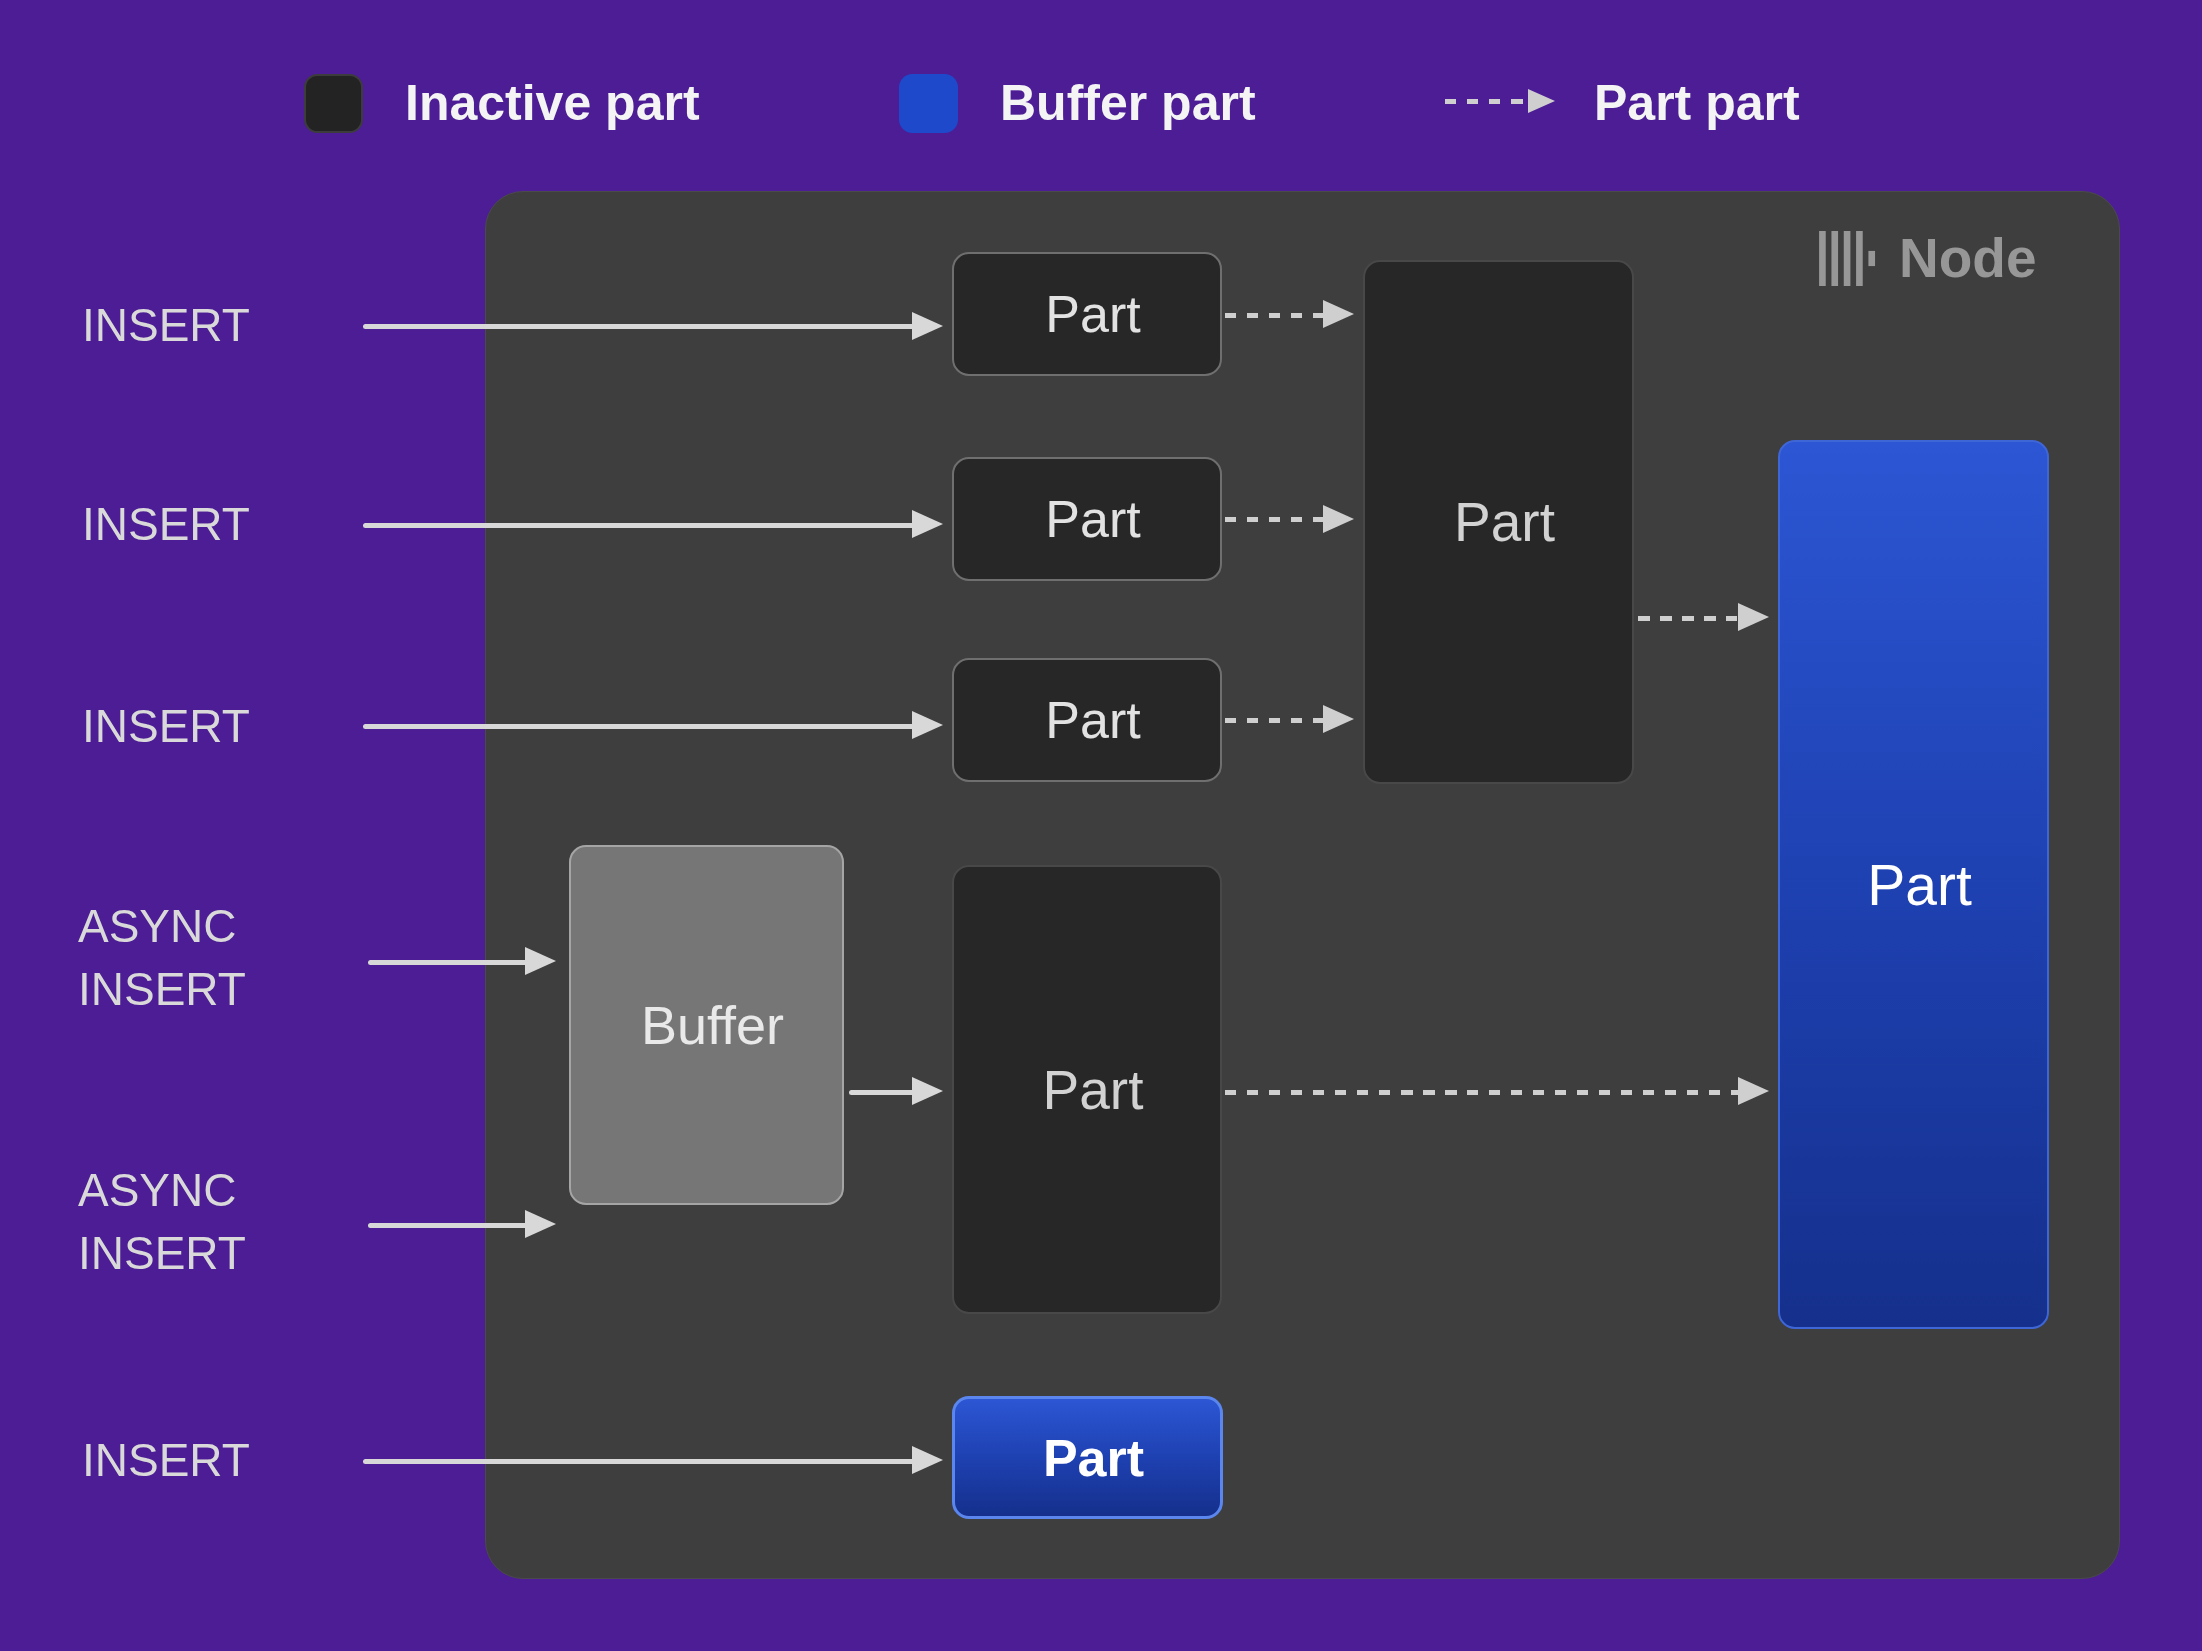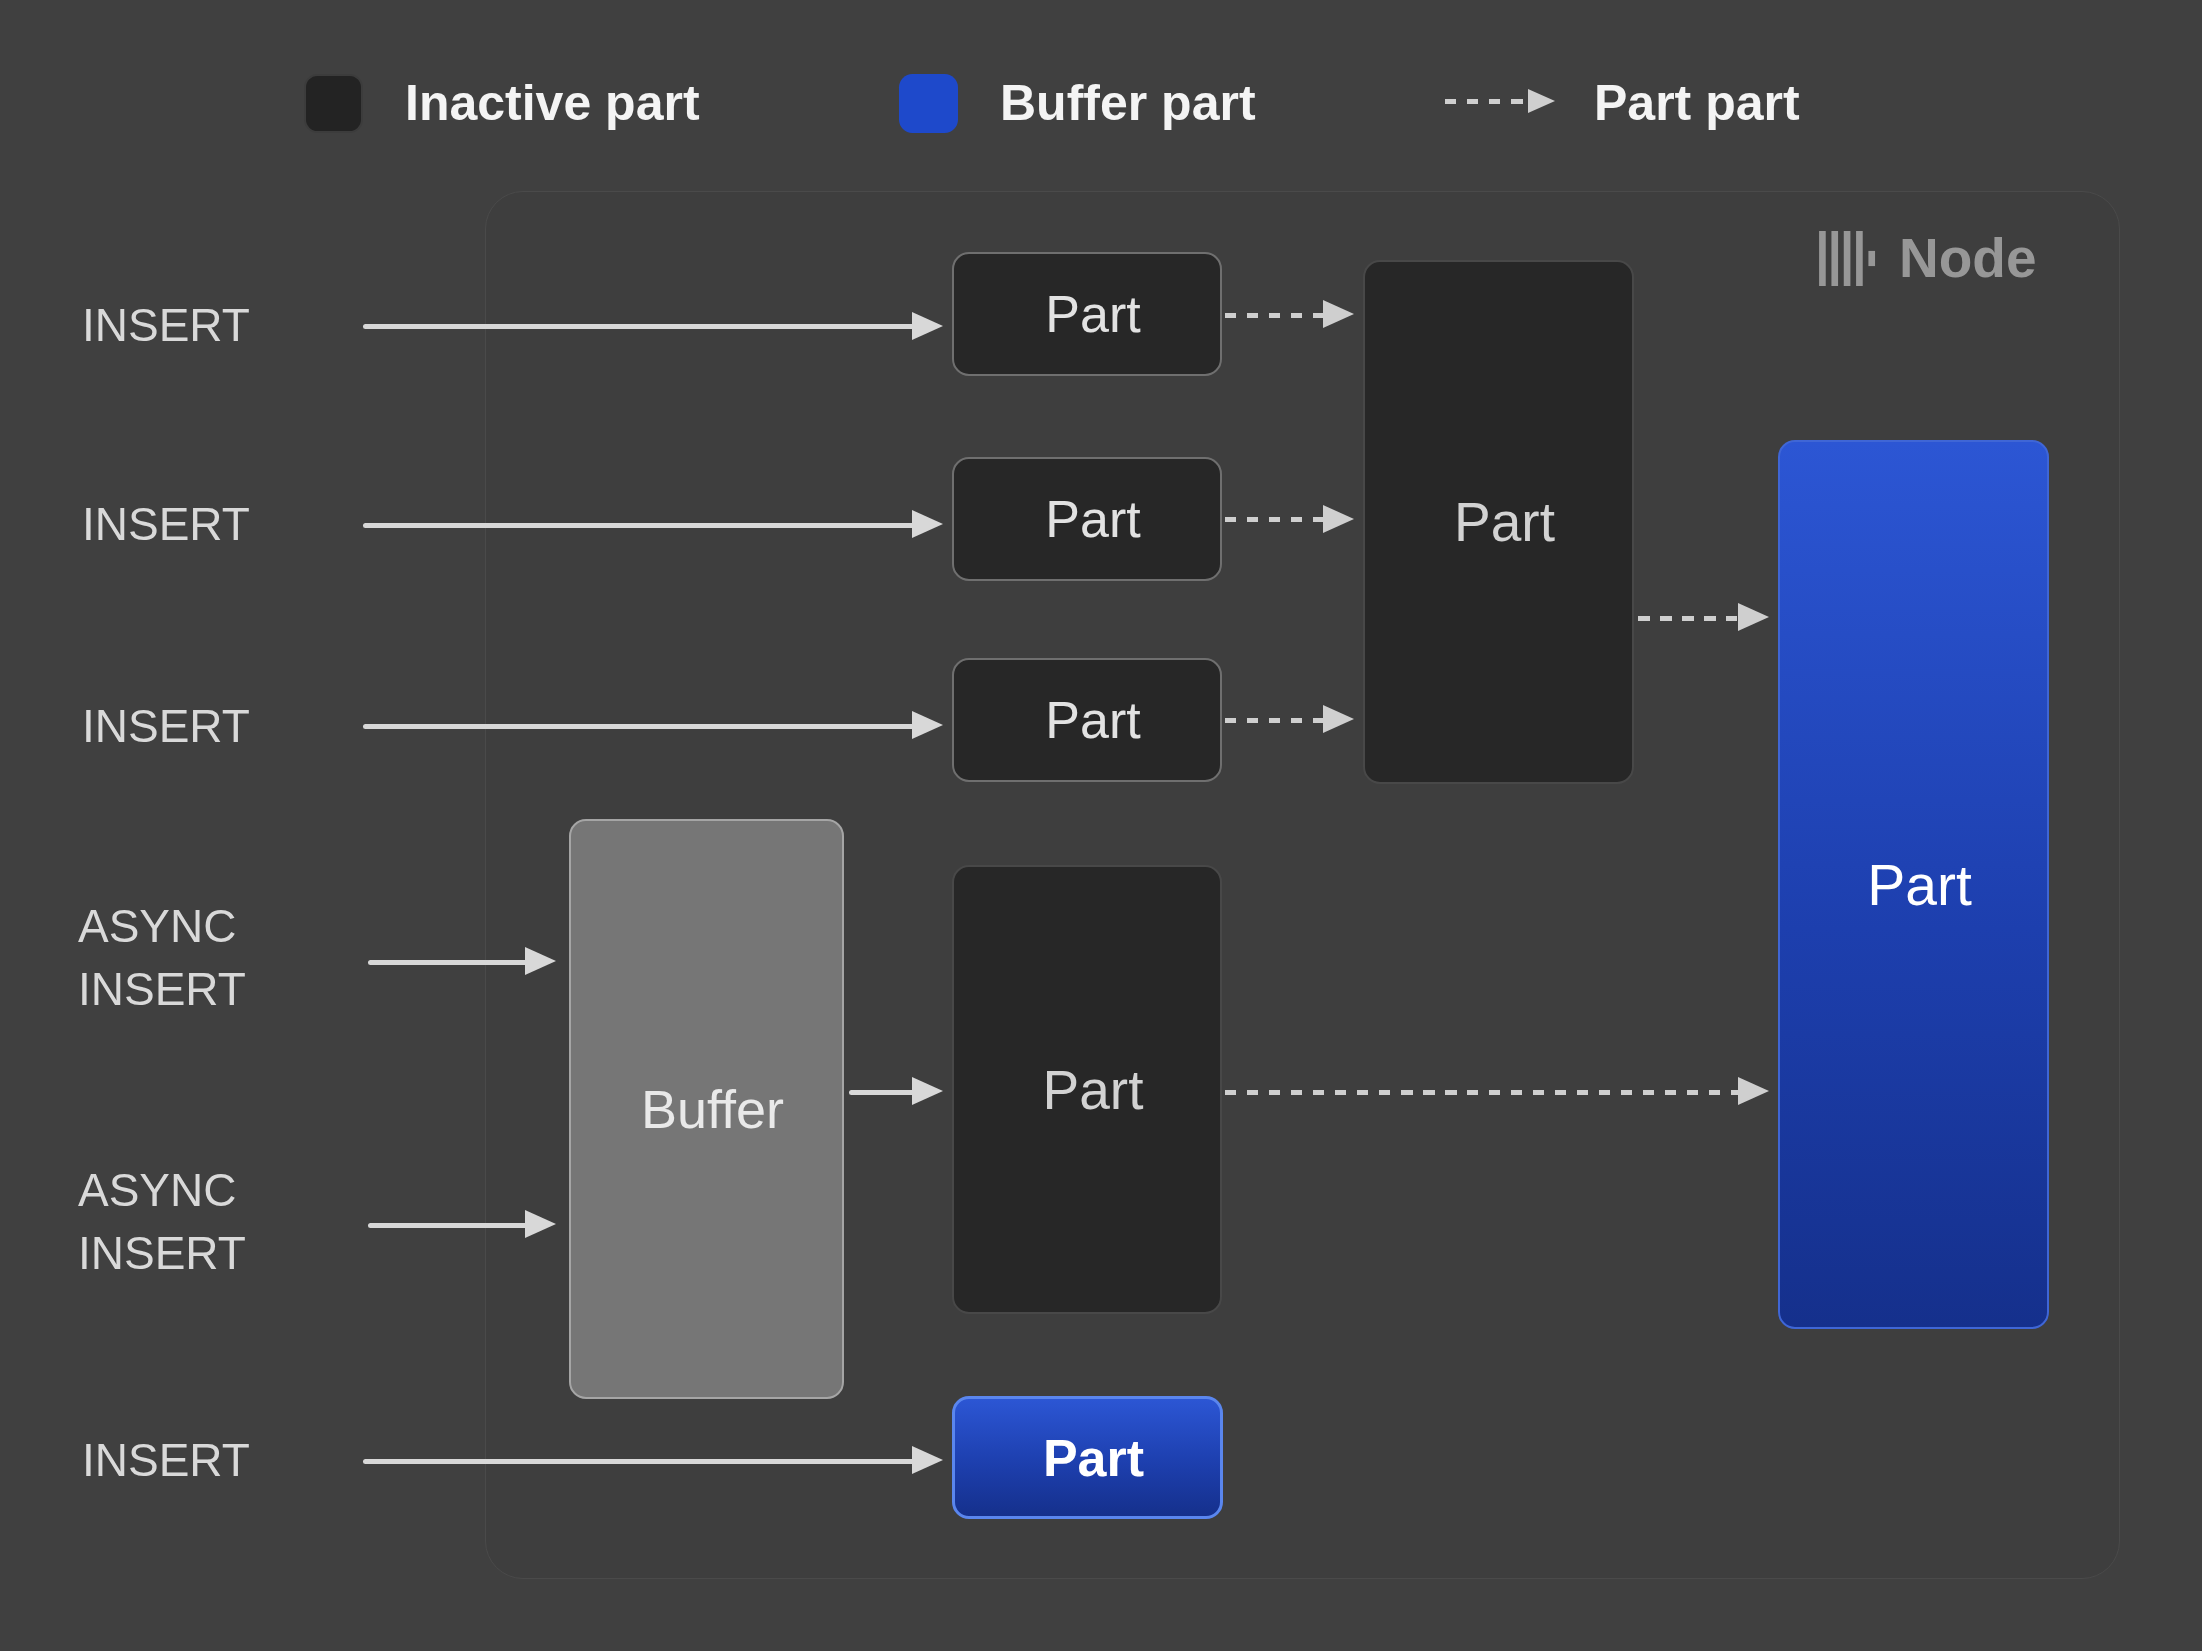--- a/index.html
+++ b/index.html
@@ -4,21 +4,21 @@
 <style>
   html, body {
     margin: 0;
     padding: 0;
     background: #191919;
   }
   .stage {
     position: relative;
     width: 2202px;
     height: 1652px;
-    background: #404040;
+    background: #4c1d95;
     font-family: "Liberation Sans", sans-serif;
     overflow: hidden;
   }
   
   .legend-swatch {
     position: absolute;
     width: 59px;
     height: 59px;
     border-radius: 13.4px;
     box-sizing: border-box;
@@ -207,21 +207,21 @@
   </div>
 
   <div class="box inactive-box" style="left:952px;top:658px;width:270px;height:124px">
     <span>Part</span>
   </div>
 
   <div class="box inactive-box subtle" style="left:1363px;top:260px;width:271px;height:524px">
     <span>Part</span>
   </div>
 
-  <div class="box buffer-box" style="left:569px;top:819px;width:275px;height:580px">
+  <div class="box buffer-box" style="left:569px;top:845px;width:275px;height:360px">
     <span>Buffer</span>
   </div>
 
   <div class="box inactive-box subtle" style="left:952px;top:865px;width:270px;height:449px">
     <span>Part</span>
   </div>
 
   <div class="box active-box" style="left:1778px;top:440px;width:271px;height:889px">
     <span>Part</span>
   </div>

